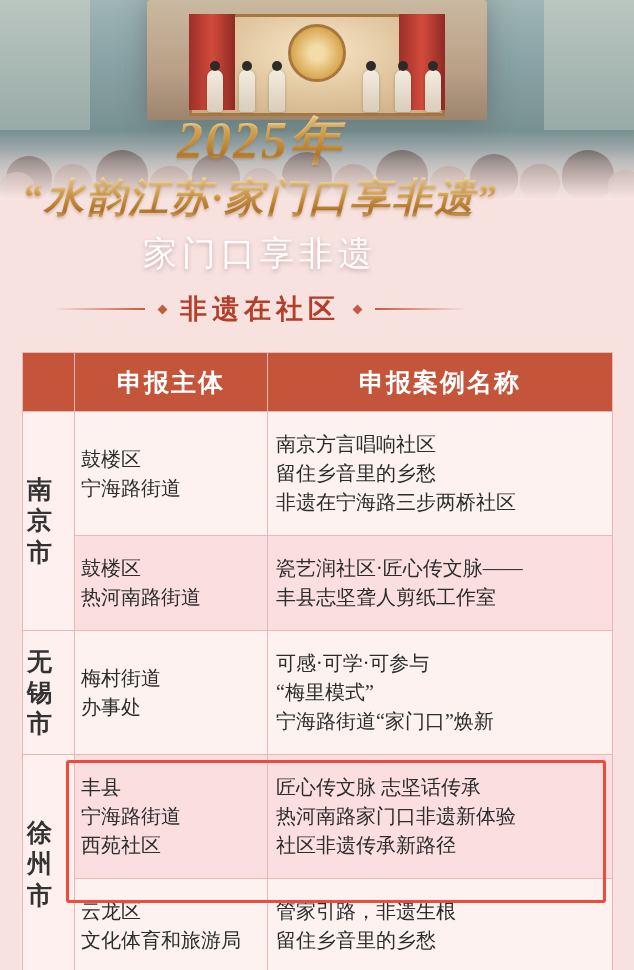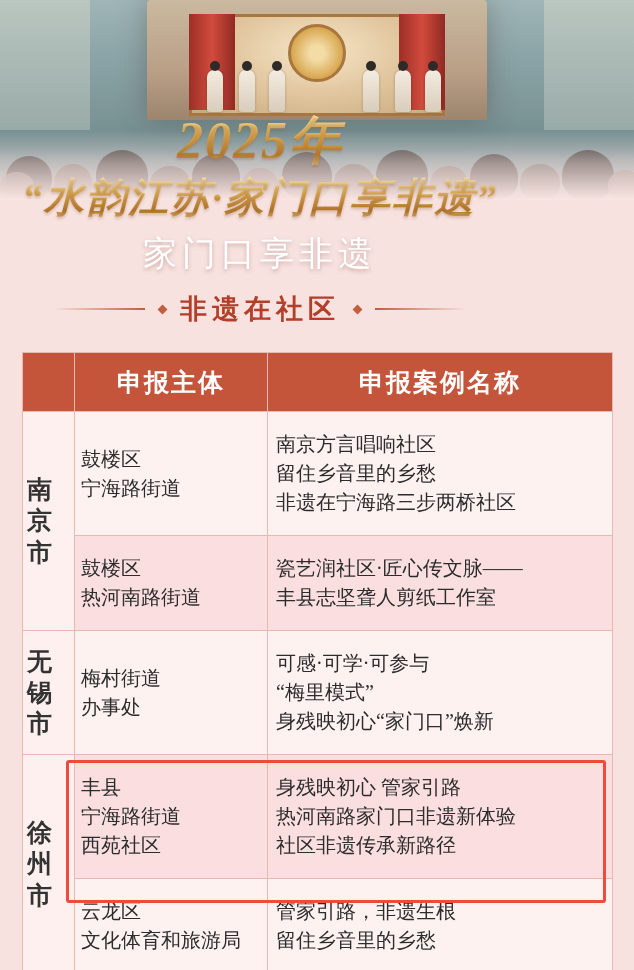--- a/index.html
+++ b/index.html
@@ -358,37 +358,37 @@
             <span>锡</span>
             <span>市</span>
           </td>
           <td class="subject">
             <div>梅村街道</div>
             <div>办事处</div>
           </td>
           <td class="case">
             <div>可感·可学·可参与</div>
             <div>“梅里模式”</div>
-            <div>身残映初心“家门口”焕新</div>
+            <div>宁海路街道“家门口”焕新</div>
           </td>
         </tr>
 
         <tr class="row-pink">
           <td class="city" rowspan="2">
             <span>徐</span>
             <span>州</span>
             <span>市</span>
           </td>
           <td class="subject">
             <div>丰县</div>
             <div>宁海路街道</div>
             <div>西苑社区</div>
           </td>
           <td class="case">
-            <div>身残映初心 管家引路</div>
+            <div>匠心传文脉 志坚话传承</div>
             <div>热河南路家门口非遗新体验</div>
             <div>社区非遗传承新路径</div>
           </td>
         </tr>
 
         <tr class="row-light">
           <td class="subject">
             <div>云龙区</div>
             <div>文化体育和旅游局</div>
           </td>

